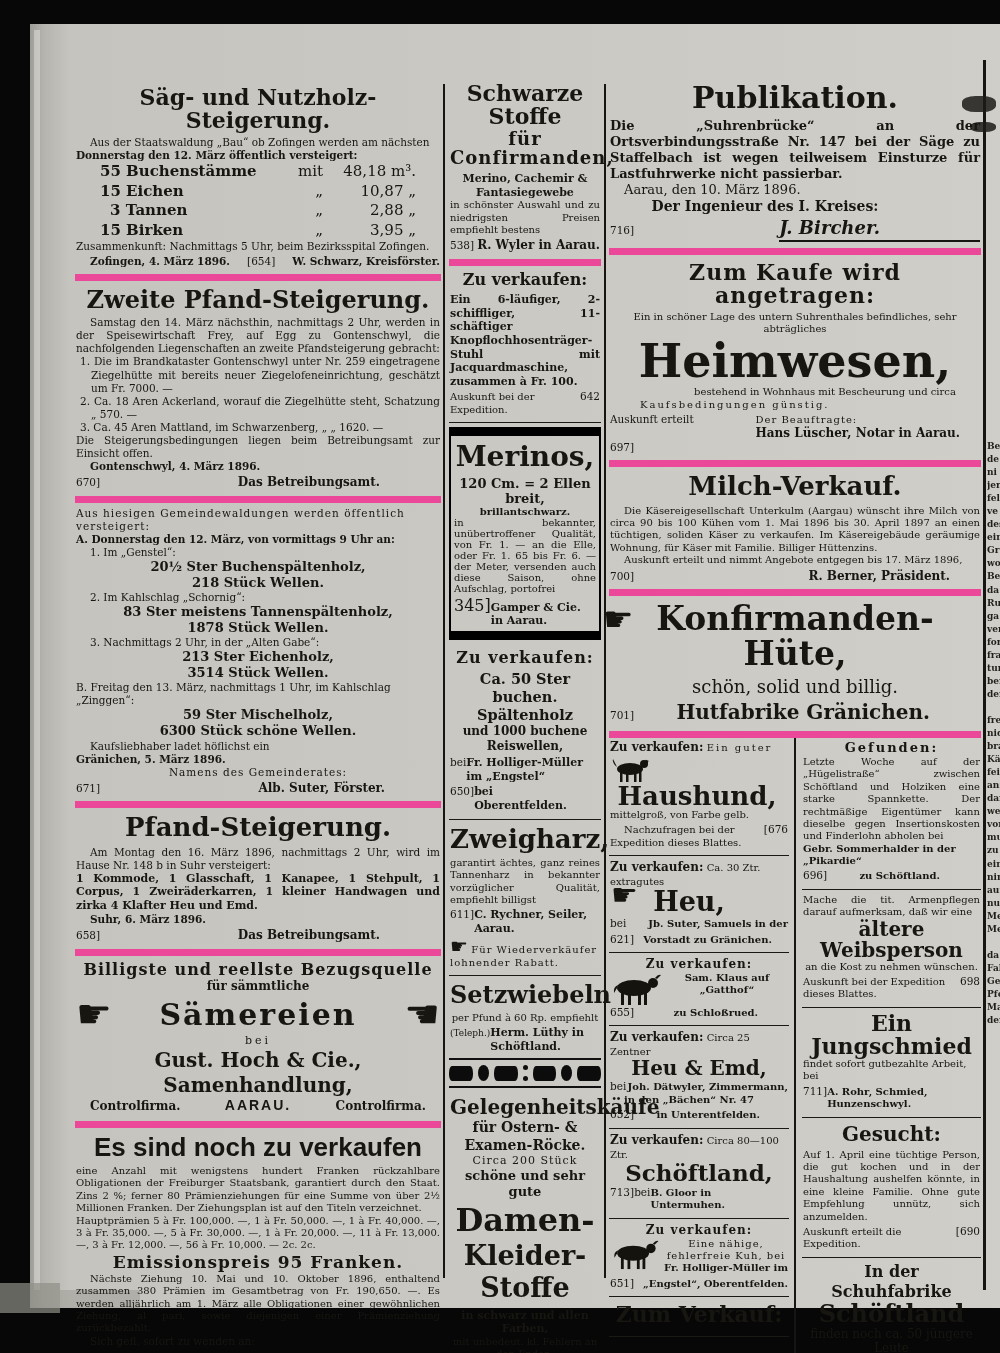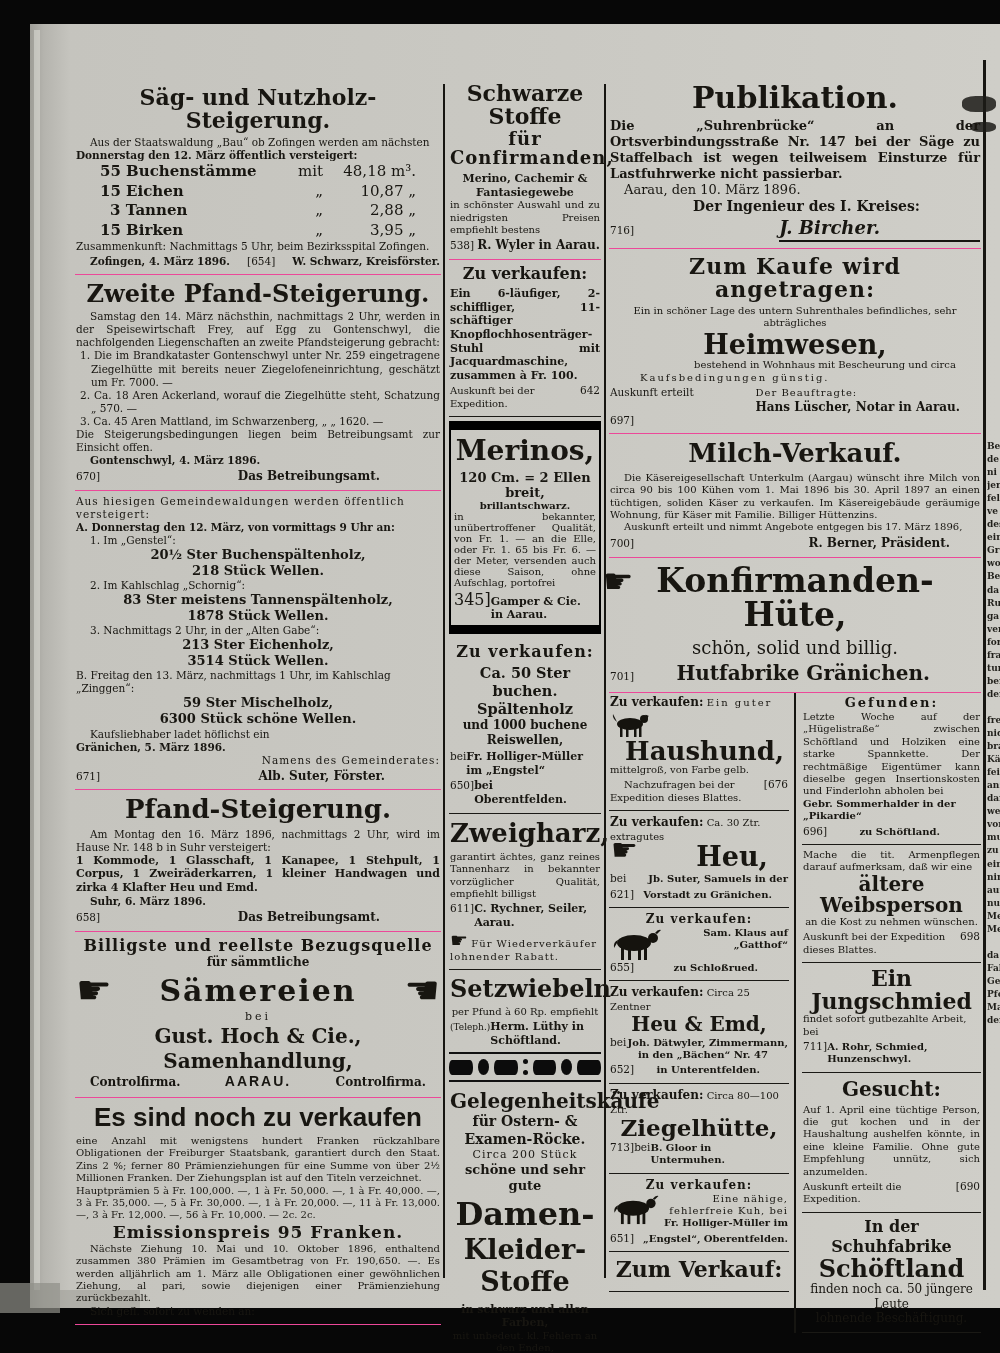--- a/index.html
+++ b/index.html
@@ -7,23 +7,23 @@
        font-family:"DejaVu Serif","Liberation Serif",serif;color:#181611}
   .paper{position:absolute;left:30px;top:24px;width:970px;height:1284px;
          background:linear-gradient(90deg,#9e9d97 0,#b5b4ae 14px,#c5c4be 40px,#cac9c3 55%,#cfcec8 100%)}
   .curl{position:absolute;left:34px;top:30px;width:6px;height:1260px;background:#e4e3dd;opacity:.5}
   .col{position:absolute;top:80px}
   #col1{left:75px;width:366px}
   #col2{left:449px;width:152px}
   #col3{left:609px;width:372px}
   .vrule{position:absolute;background:#161511}
   .ad{font-size:10.5px;line-height:1.24;padding:4px 1px 6px;position:relative}
-  .bb2{border-bottom:1px solid #ec4899}
+  .bb2{border-bottom:7px solid #ec4899}
   .bb1{border-bottom:1px solid #1a1915}
-  .b{font-weight:bold}.c{text-align:center}.r{text-align:right}.j{text-align:justify}.i{font-style:italic}
+  .b{font-weight:bold}.c{text-align:center}.r{text-align:center}.j{text-align:justify}.i{font-style:italic}
   .s9{font-size:9px}.s10{font-size:10px}.s11{font-size:11px}.s12{font-size:12px}.s13{font-size:13px}
   .s14{font-size:14px}.s16{font-size:16px}.s18{font-size:18px}.s20{font-size:20px}
   .s22{font-size:22px}.s24{font-size:24px}.s26{font-size:26px}.s28{font-size:28px}.s30{font-size:30px}
   .sp1{letter-spacing:1px}.sp2{letter-spacing:2px}.sp3{letter-spacing:3px}
   .sans{font-family:"Liberation Sans","DejaVu Sans",sans-serif}
   .tt{font-weight:bold;text-align:center;line-height:1.05;margin:2px 0 4px}
   .hang{padding-left:15px;text-indent:-11px}
   .ind{text-indent:14px}
   .refline{display:flex;justify-content:space-between;align-items:baseline;margin-top:2px}
   .wrow{display:flex;justify-content:center;gap:8px;font-size:15px;line-height:1.3}
@@ -324,21 +324,21 @@
     <div class="r b s14" style="padding-right:60px">Der Ingenieur des I. Kreises:</div>
     <div class="refline">
       <span>716]</span>
       <span class="b i s18" style="padding-right:100px;border-bottom:2px solid #161511">J. Bircher.</span>
     </div>
   </section>
 
   <section class="ad bb2">
     <div class="tt s22 sp1">Zum Kaufe wird angetragen:</div>
     <div class="c s10">Ein in schöner Lage des untern Suhrenthales befindliches, sehr abträgliches</div>
-    <div class="c b" style="font-size:27px;line-height:1.1">Heimwesen,</div>
+    <div class="c b" style="font-size:46px;line-height:1.1">Heimwesen,</div>
     <div class="c s10" style="padding-left:60px">bestehend in Wohnhaus mit Bescheurung und circa</div>
     <div class="sp2 s10" style="padding-left:30px">Kaufsbedingungen günstig.</div>
     <div class="refline">
       <span>Auskunft erteilt</span>
       <span style="padding-right:20px">
         <span class="sp1 s10" style="display:block">Der Beauftragte:</span>
         <span class="b s12" style="display:block">Hans Lüscher, Notar in Aarau.</span>
       </span>
     </div>
     <div>697]</div>
@@ -429,21 +429,21 @@
         </div>
         <div class="r s10 b" style="padding-right:20px">in den „Bächen“ Nr. 47</div>
         <div class="refline">
           <span>652]</span>
           <span class="b s10" style="padding-right:28px">in Unterentfelden.</span>
         </div>
       </section>
 
       <section class="ad bb1">
         <div><span class="b s12">Zu verkaufen:</span> <span class="s10">Circa 80—100 Ztr.</span></div>
-        <div class="c b" style="font-size:23px;line-height:1">Ziegelhütte,</div>
+        <div class="c b" style="font-size:23px;line-height:1">Schöftland,</div>
         <div class="refline">
           <span>713]</span>
           <span>bei</span>
           <span class="b s10">B. Gloor in Untermuhen.</span>
         </div>
       </section>
 
       <section class="ad bb1">
         <div class="c b s12 sp1">Zu verkaufen:</div>
         <svg width="50" height="30" viewBox="0 0 52 32" style="float:left;margin:2px 4px 0 0">

